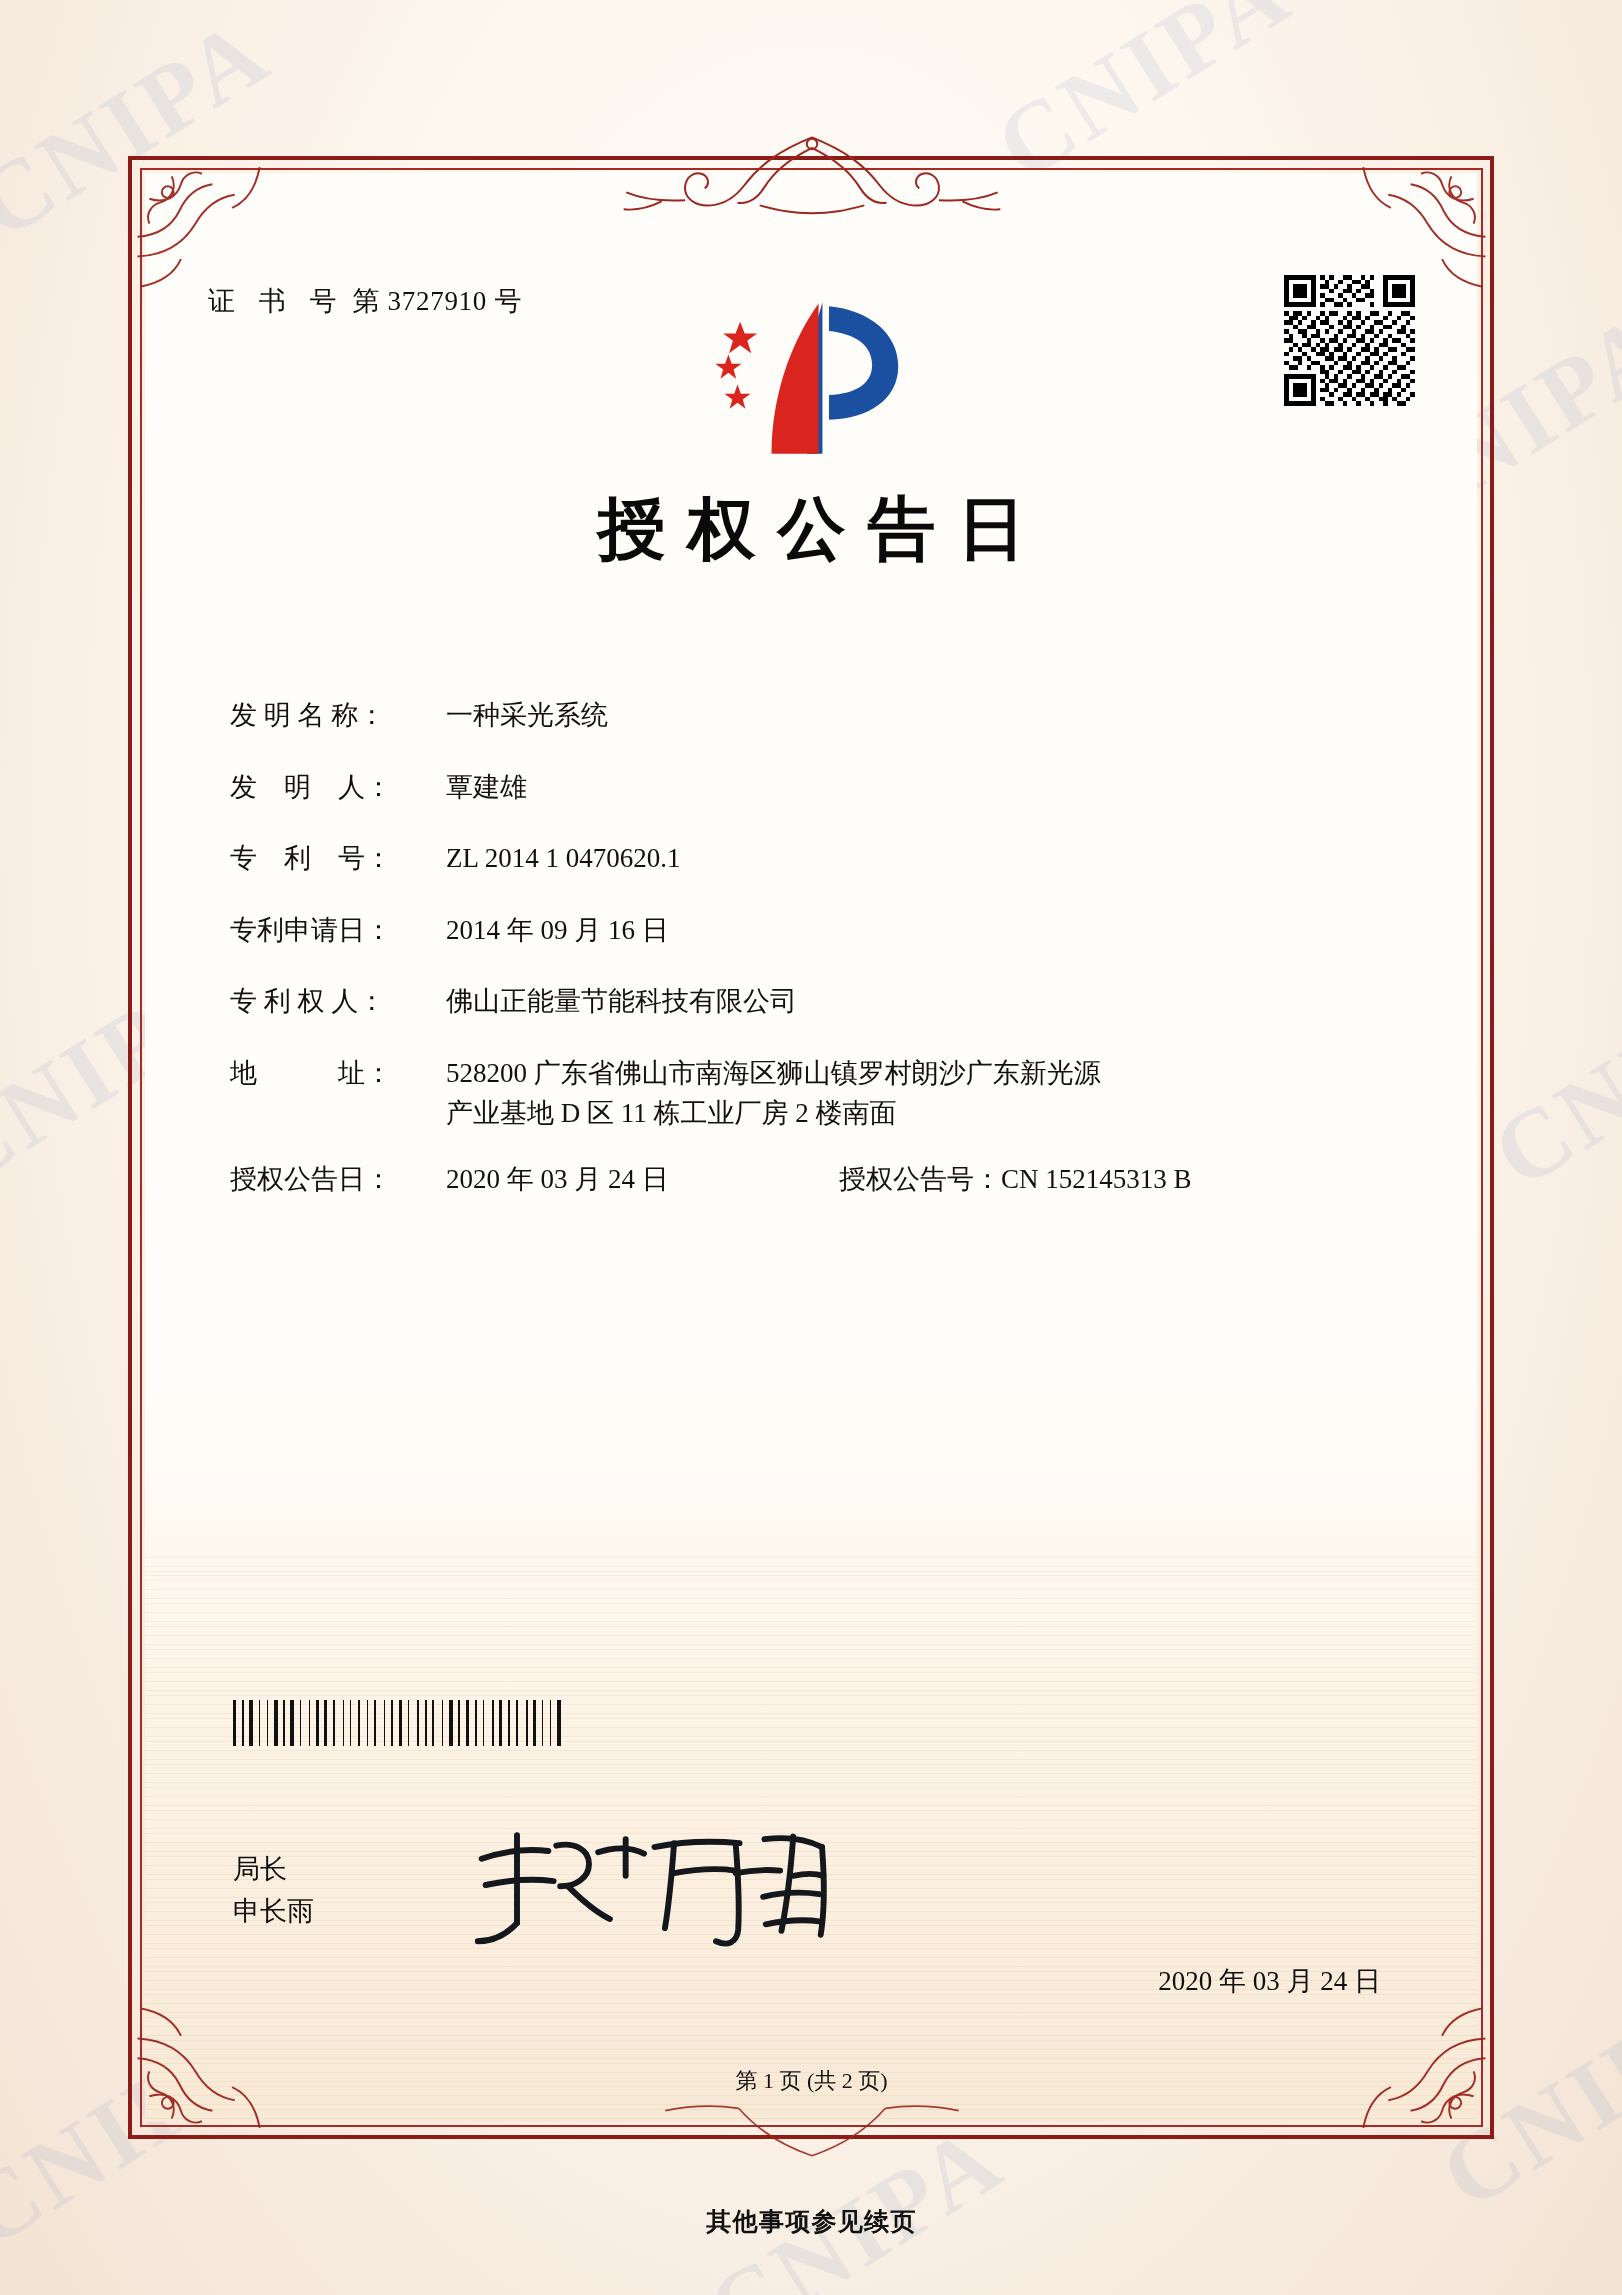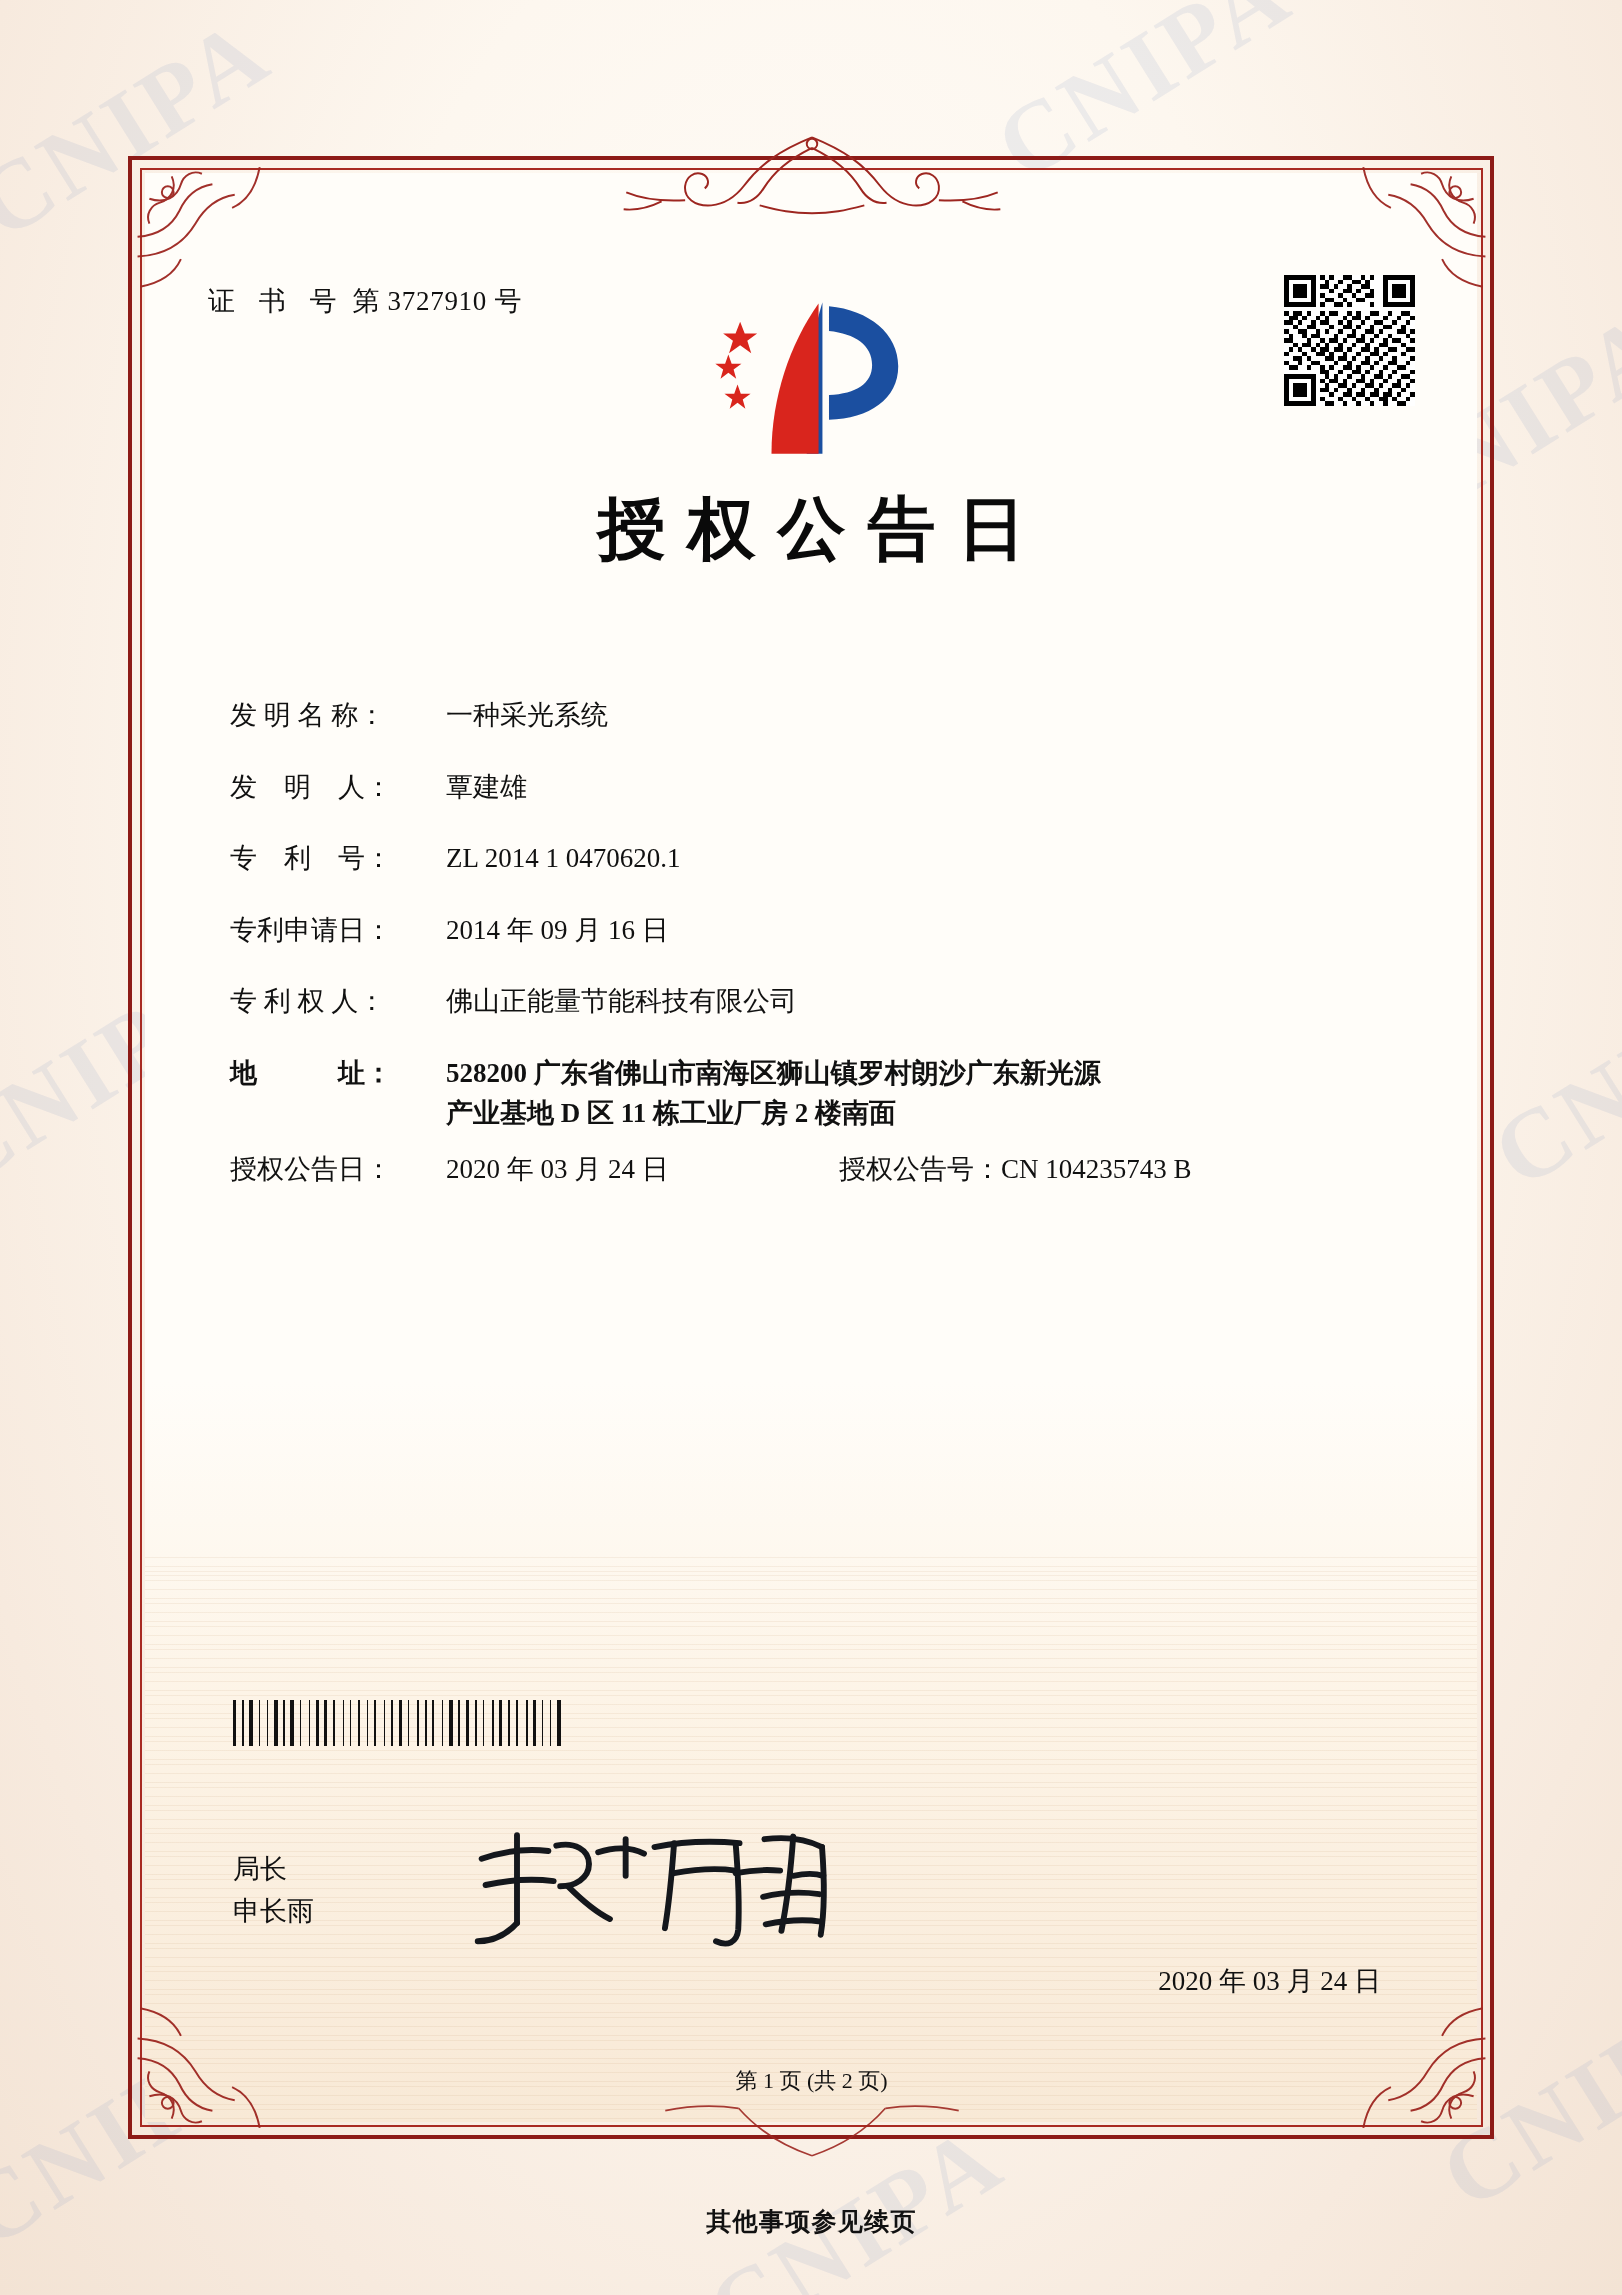--- a/index.html
+++ b/index.html
@@ -177,21 +177,21 @@
   .row .label {
     width: 216px;
     flex: none;
     display: inline-block;
     white-space: nowrap;
   }
   .row .value {
     flex: 1;
     white-space: pre-line;
   }
-  .row.addr { margin-bottom: 15px; font-weight: bold; }
+  .row.addr { margin-bottom: 25px; }
   .row.pub { margin-bottom: 19.6px; }
   .row.pub .value { display: flex; }
   .row.pub .seg1 { width: 393px; flex: none; }
   .row.pub .seg2-label { white-space: nowrap; }
 
   
   .paras {
     position: absolute;
     left: 216px;
     top: 1328px;
@@ -642,21 +642,21 @@
       <span class="label">地　　　址：</span>
       <span class="value">528200 广东省佛山市南海区狮山镇罗村朗沙广东新光源
 产业基地 D 区 11 栋工业厂房 2 楼南面</span>
     </div>
 
     <div class="row pub">
       <span class="label">授权公告日：</span>
       <span class="value">
         <span class="seg1">2020 年 03 月 24 日</span>
         <span class="seg2-label">授权公告号：</span>
-        <span>CN 104235743 B</span>
+        <span>CN 152145313 B</span>
       </span>
     </div>
 
   </div>
 
 
   <div class="barcode" id="barcode">
       <i style="width:3.3px;background:#111"></i>
       <i style="width:2px;background:transparent"></i>
       <i style="width:1.3px;background:transparent"></i>

